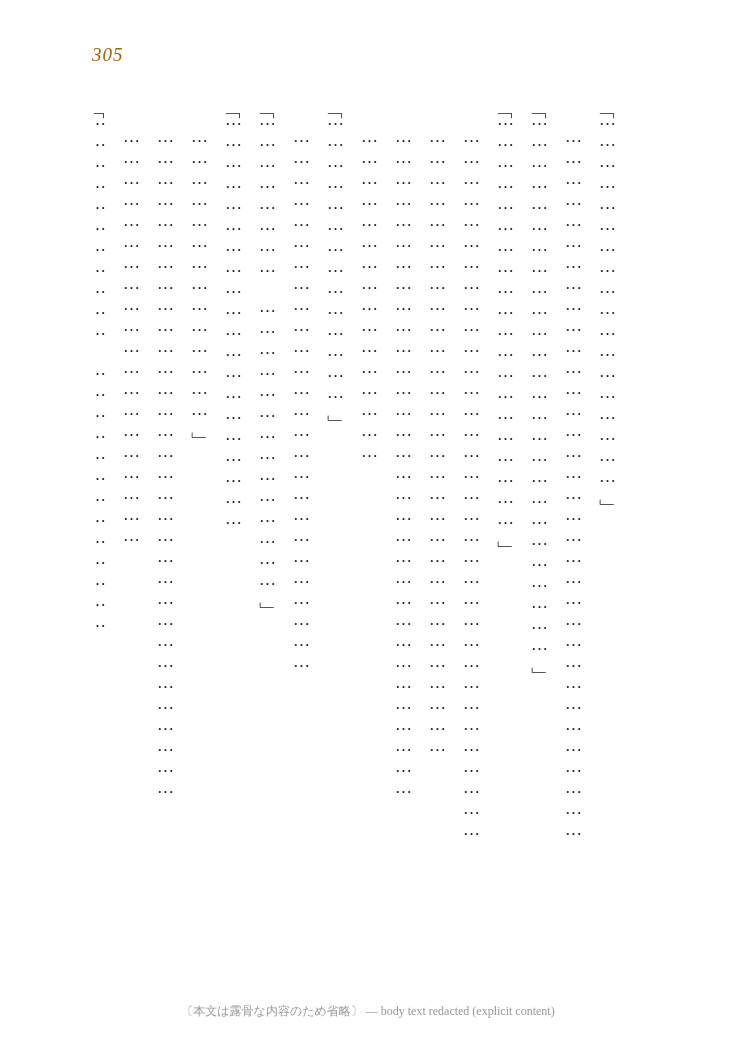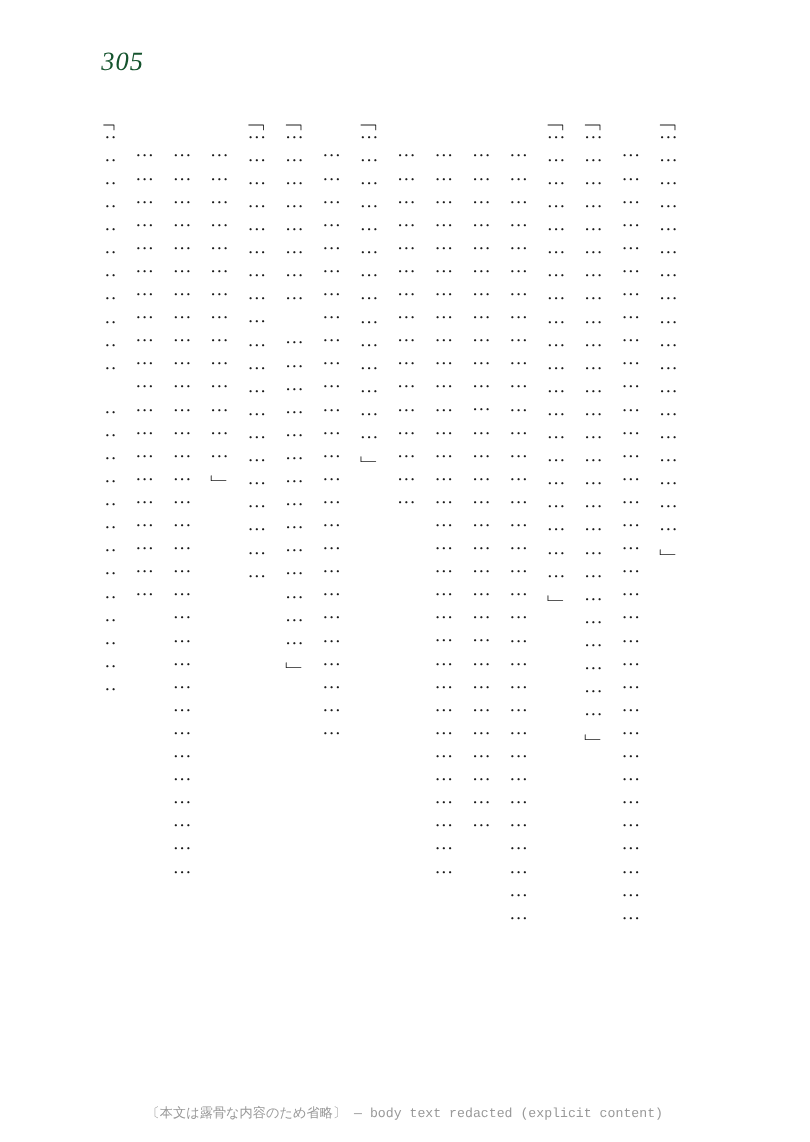--- a/index.html
+++ b/index.html
@@ -14,23 +14,23 @@
   .page {
     position: relative;
     width: 736px;
     height: 1038px;
     background: #ffffff;
   }
   .page-number {
     position: absolute;
     top: 44px;
     left: 92px;
-    font-size: 24px;
+    font-size: 19px;
     font-style: italic;
-    color: #14532d;
+    color: #a16207;
     letter-spacing: 1px;
   }
   .text-block {
     position: absolute;
     top: 108px;
     right: 112px;
     width: 530px;
     height: 860px;
     writing-mode: vertical-rl;
     text-orientation: upright;
@@ -46,21 +46,21 @@
   }
   .redaction-notice {
     position: absolute;
     bottom: 18px;
     left: 0;
     right: 0;
     text-align: center;
     font-size: 12px;
     color: #999999;
     writing-mode: horizontal-tb;
-    font-family: Liberation Mono, monospace;
+    font-family: Liberation Serif, serif;
   }
 </style>
 </head>
 <body>
 
 <div class="page">
   <div class="page-number">305</div>
 
   <div class="text-block">
     <p class="text-line">「………………………………………………」</p>

